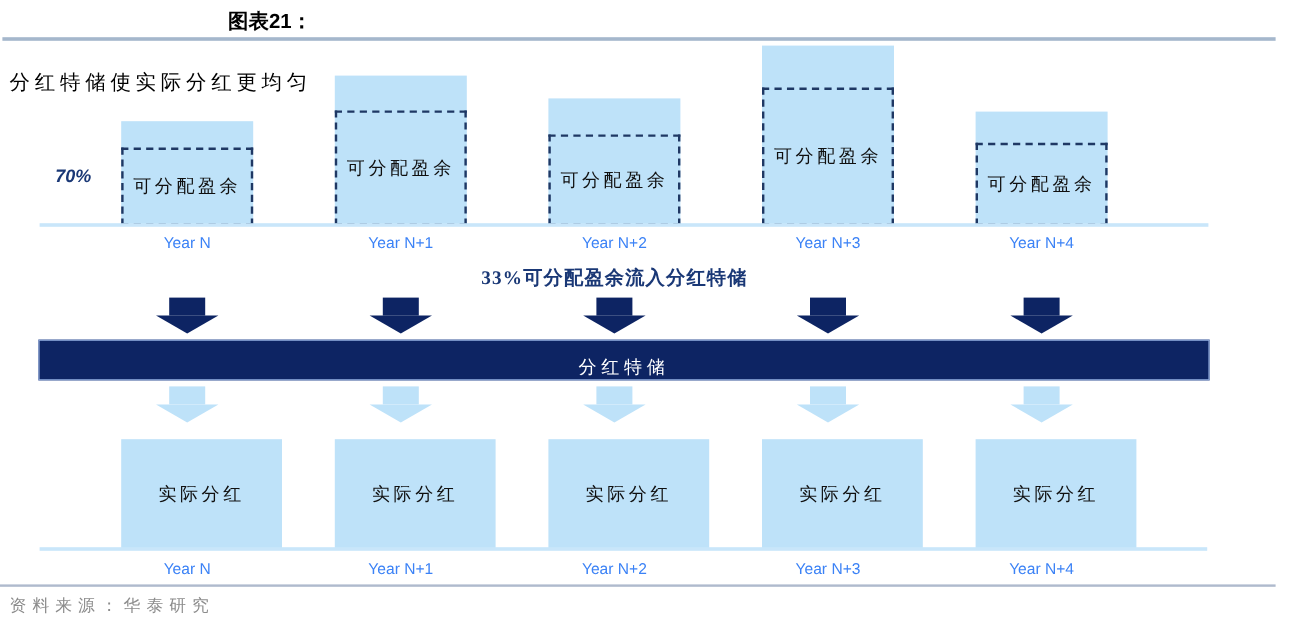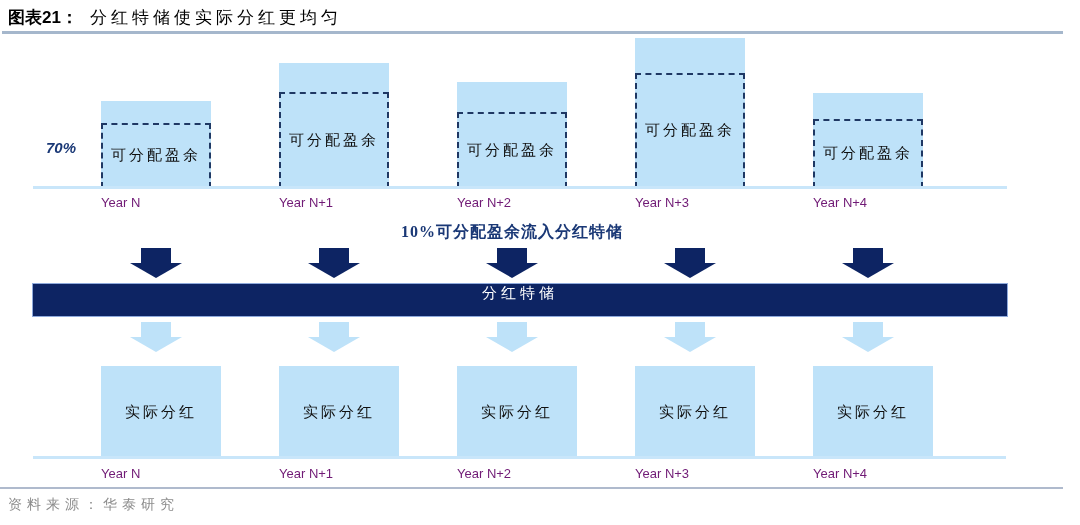--- a/index.html
+++ b/index.html
@@ -1,39 +1,39 @@
 <!DOCTYPE html>
 <html style="--navy: #0D2463; --light_blue: #BEE2F9; --dashed_border: #1F3864; --accent_navy: #1A3876; --baseline_blue: #C9E6FA; --title_rule: #A5B7CC; --source_rule: #AFBACD; --source_gray: #8C8C8C;"><head>
 <meta charset="utf-8">
 <style>
   html,body { margin:0; padding:0; background:#ffffff; }
   #canvas {
     position:relative; width:1080px; height:525px; background:#fff;
     overflow:hidden; font-family:"Liberation Sans", sans-serif;
   }
   
-  .title-row { position:absolute; left:8px; top:6px; display:flex; gap:12px; align-items:flex-start; }
+  .title-row { position:absolute; left:8px; top:6px; display:flex; gap:28px; align-items:flex-end;flex-direction:column; }
   .title-prefix { font-family:"Liberation Sans", sans-serif; font-weight:bold; font-size:17px; color:#000; }
   .title-text { font-family:"Liberation Serif", serif; font-weight:normal; font-size:17px; letter-spacing:4px; color:#000; }
   .title-rule { position:absolute; left:2px; top:31px; width:1061px; height:3px; background:var(--title_rule,#A5B7CC); }
 
   
   .top-chart { position:absolute; left:33px; top:38px; width:974px; height:150px; }
   .bar { position:absolute; bottom:0; width:110px; background:var(--light_blue,#BEE2F9); }
   .dashed-box { position:absolute; left:0; right:0; bottom:0; box-sizing:border-box;
     border:2px dashed var(--dashed_border,#1F3864);
     display:flex; align-items:center; justify-content:center; }
   .dashed-box span { font-family:"Liberation Serif", serif; font-size:15px; letter-spacing:3px; color:#101010; white-space:nowrap; }
   .baseline-top { position:absolute; left:33px; top:186px; width:974px; height:3px; background:var(--baseline_blue,#C9E6FA); }
   .percent { position:absolute; left:46px; top:139px; font-weight:bold; font-size:15px; color:var(--accent_navy,#1A3876);font-style:italic; }
 
   .year-row { position:absolute; left:33px; width:974px; height:16px; }
   .year-row.top { top:195px; }
   .year-row.bottom { top:466px; }
-  .year-label { position:absolute; width:110px; font-size:13px; color:#701a75; }
+  .year-label { position:absolute; width:110px; text-align:center; font-size:13px; color:#3b82f6; }
 
   
   .caption { position:absolute; left:312px; top:222px; width:400px; text-align:center;
     font-family:"Liberation Serif", serif; font-weight:bold; font-size:16px; letter-spacing:1px;
     color:var(--accent_navy,#1A3876); }
 
   
   .arrow-row { position:absolute; left:33px; width:974px; height:30px; }
   .arrow-row.navy-row { top:248px; }
   .arrow-row.light-row { top:322px; }
@@ -41,26 +41,26 @@
   .arrow-stem { width:30px; height:15px; margin:0 auto; }
   .arrow-head { width:0; height:0; border-left:26px solid transparent; border-right:26px solid transparent; border-top-width:15px; border-top-style:solid; }
   .navy-row .arrow-stem { background:var(--navy,#0D2463); }
   .navy-row .arrow-head { border-top-color:var(--navy,#0D2463); }
   .light-row .arrow-stem { background:var(--light_blue,#BEE2F9); }
   .light-row .arrow-head { border-top-color:var(--light_blue,#BEE2F9); }
 
   
   .band { position:absolute; left:32px; top:283px; width:976px; height:34px; box-sizing:border-box;
     background:var(--navy,#0D2463); border:1px solid #8FAADC;
-    display:flex; align-items:flex-start; justify-content:center; }
+    display:flex; align-items:flex-end; justify-content:center; }
   .band span { font-family:"Liberation Serif", serif; font-size:15px; letter-spacing:4px; color:#ffffff; }
 
   
   .bottom-chart { position:absolute; left:33px; top:366px; width:974px; height:92px; }
-  .bbox { position:absolute; top:0; width:120px; height:92px; background:var(--light_blue,#BEE2F9);
+  .bbox { position:absolute; top:0; width:134px; height:92px; background:var(--light_blue,#BEE2F9);
     display:flex; align-items:center; justify-content:center; }
   .bbox span { font-family:"Liberation Serif", serif; font-size:15px; letter-spacing:3px; color:#101010; white-space:nowrap; }
   .baseline-bottom { position:absolute; left:33px; top:456px; width:973px; height:3px; background:var(--baseline_blue,#C9E6FA); }
 
   
   .source-rule { position:absolute; left:0; top:487px; width:1063px; height:2px; background:var(--source_rule,#AFBACD); }
   .source { position:absolute; left:8px; top:496px; font-family:Liberation Serif, serif;
     font-size:14px; letter-spacing:5px; color:var(--source_gray,#8C8C8C); }
 </style>
 </head>
@@ -104,21 +104,21 @@
     </div>
   <div class="baseline-top"></div>
   <div class="year-row top">
       <div class="year-label" style="left: 68px;">Year N</div>
       <div class="year-label" style="left: 246px;">Year N+1</div>
       <div class="year-label" style="left: 424px;">Year N+2</div>
       <div class="year-label" style="left: 602px;">Year N+3</div>
       <div class="year-label" style="left: 780px;">Year N+4</div>
     </div>
 
-  <div class="caption">10%可分配盈余流入分红特储</div>
+  <div class="caption">33%可分配盈余流入分红特储</div>
   <div class="arrow-row navy-row">
       <div class="arrow" style="left: 97px;">
         <div class="arrow-stem"></div>
         <div class="arrow-head"></div>
       </div>
       <div class="arrow" style="left: 275px;">
         <div class="arrow-stem"></div>
         <div class="arrow-head"></div>
       </div>
       <div class="arrow" style="left: 453px;">

